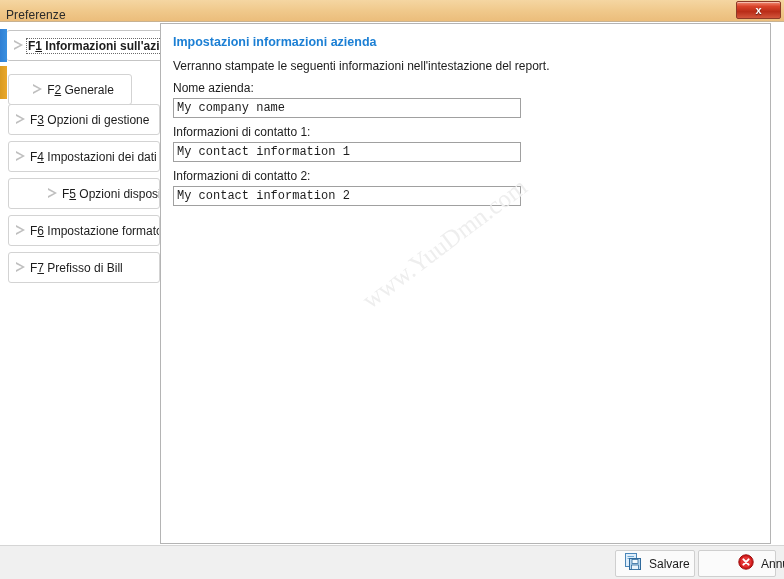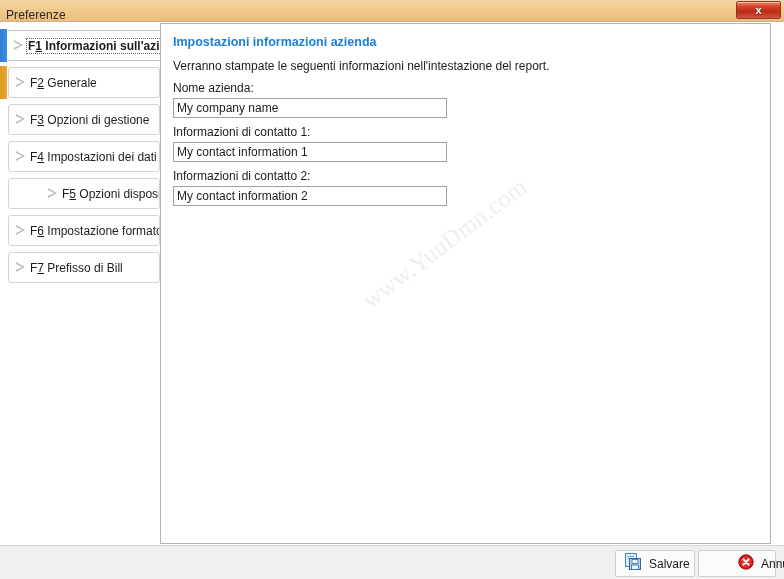--- a/index.html
+++ b/index.html
@@ -131,24 +131,24 @@
     font-size: 12px; color: #1c1c1c;
     white-space: nowrap;
   }
   .field-label {
     position: absolute; left: 12px;
     font-size: 12px; color: #1c1c1c;
     white-space: nowrap;
   }
   .field-input {
     position: absolute; left: 12px;
-    width: 274px; height: 20px;
+    width: 348px; height: 20px;
     border: 1px solid #a0a0a0;
     background: #ffffff;
-    font-family: Liberation Sans, sans-serif;
+    font-family: Liberation Mono, monospace;
     font-size: 12px; color: #1c1c1c;
     padding: 0 3px;
     outline: none;
   }
 
   
   #watermark {
     position: absolute;
     left: 196px; top: 268px;
     font-size: 25px;
@@ -198,21 +198,21 @@
 <div id="dialog-body">
 
   <div id="sidebar">
       <div class="accent-bar accent-blue" style="top: 7px;"></div>
       <div class="tab-item selected" style="top: 8px; width: 161px;">
         <span class="tab-arrow"></span>
         <span class="tab-label">F<u>1</u> Informazioni sull'azienda</span>
         <div class="focus-rect" style="left: 19px; top: 7px; width: 138px; height: 16px;"></div>
       </div>
       <div class="accent-bar accent-orange" style="top: 44px;"></div>
-      <div class="tab-item" style="top: 45px; width: 152px;">
+      <div class="tab-item" style="top: 52px; width: 124px; justify-content: center;">
         <span class="tab-arrow"></span>
         <span class="tab-label">F<u>2</u> Generale</span>
       </div>
       <div class="tab-item" style="top: 82px; width: 152px;">
         <span class="tab-arrow"></span>
         <span class="tab-label">F<u>3</u> Opzioni di gestione</span>
       </div>
       <div class="tab-item" style="top: 119px; width: 152px;">
         <span class="tab-arrow"></span>
         <span class="tab-label">F<u>4</u> Impostazioni dei dati</span>

